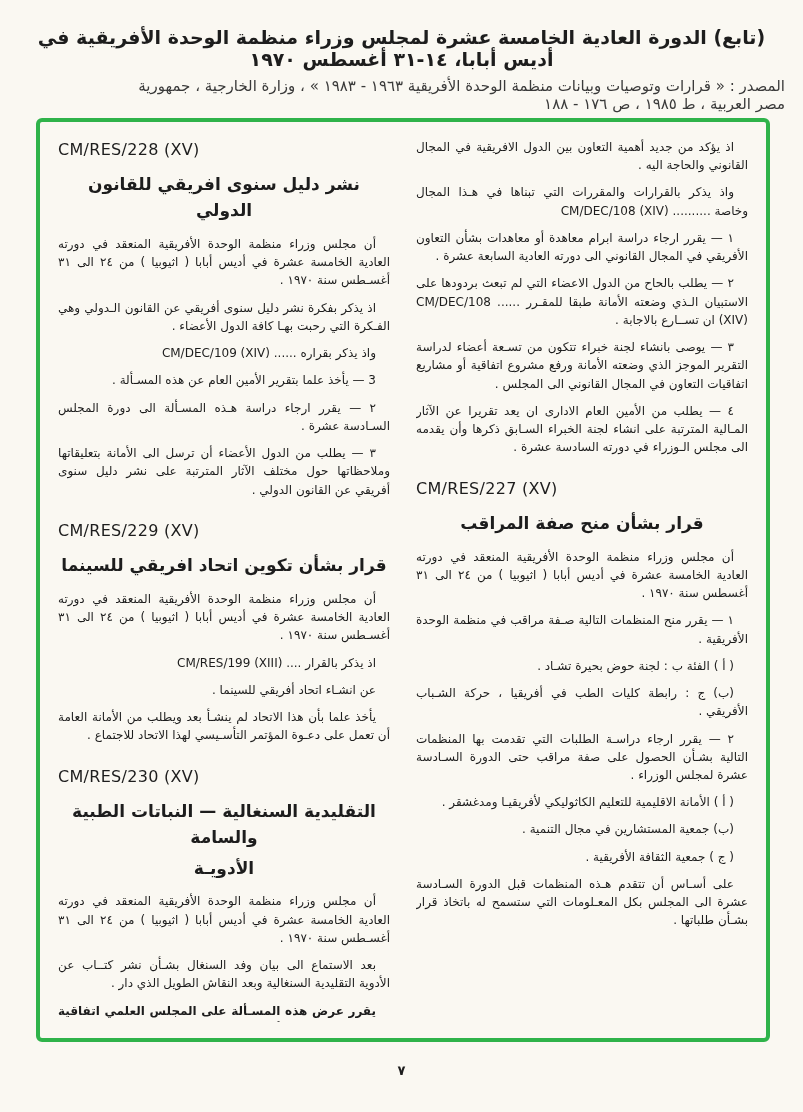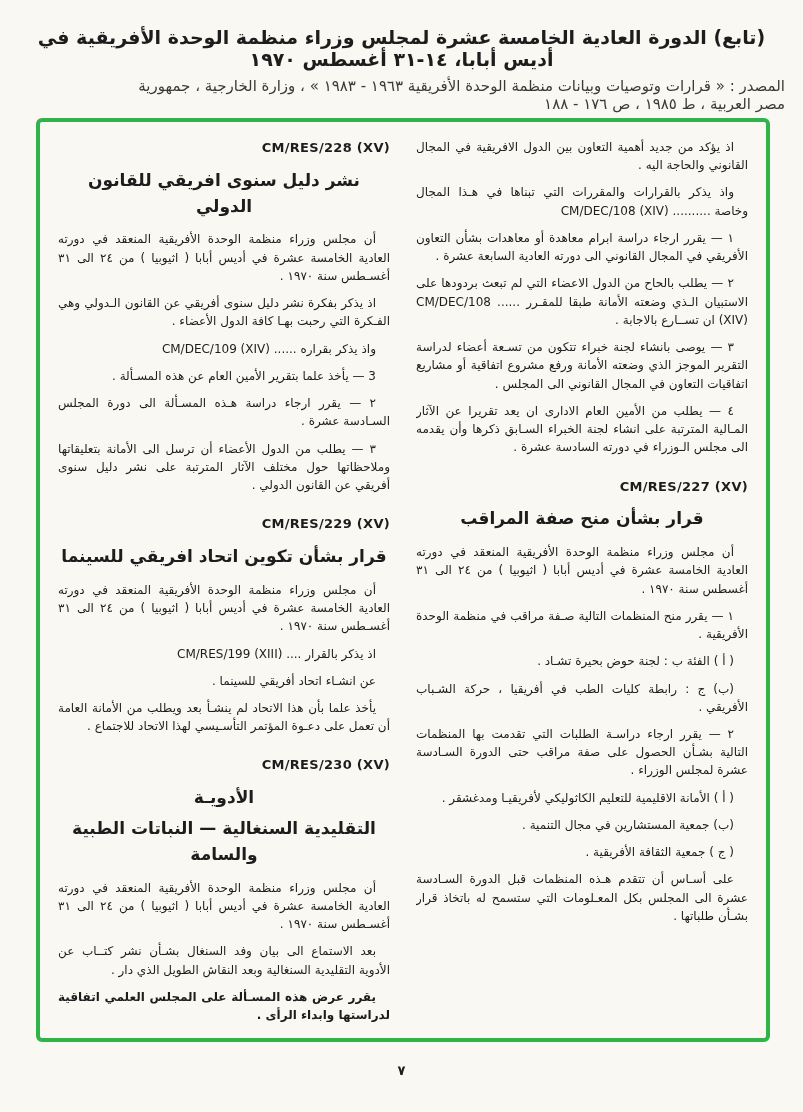--- a/index.html
+++ b/index.html
@@ -46,23 +46,23 @@
     direction: rtl;
     text-align: justify;
     font-size: 12px;
     line-height: 1.52;
     overflow: hidden;
   }
   .para { margin: 0 0 9px; text-indent: 14px; }
   .para.bold { font-weight: bold; }
   .ref {
     direction: ltr;
-    text-align: right;
-    font-weight: bold;
-    font-size: 13px;
+    text-align: left;
+    font-weight: normal;
+    font-size: 16px;
     letter-spacing: 0.3px;
     margin: 20px 0 10px;
   }
   .heading {
     text-align: center;
     font-weight: bold;
     font-size: 17px;
     margin: 10px 0 11px;
     text-indent: 0;
   }
@@ -116,22 +116,22 @@
       <p class="para">3 — يأخذ علما بتقرير الأمين العام عن هذه المسـألة .</p>
       <p class="para">٢ — يقرر ارجاء دراسة هـذه المسـألة الى دورة المجلس السـادسة عشرة .</p>
       <p class="para">٣ — يطلب من الدول الأعضاء أن ترسل الى الأمانة بتعليقاتها وملاحظاتها حول مختلف الآثار المترتبة على نشر دليل سنوى أفريقي عن القانون الدولي .</p>
       <p class="ref">CM/RES/229 (XV)</p>
       <h3 class="heading">قرار بشأن تكوين اتحاد افريقي للسينما</h3>
       <p class="para">أن مجلس وزراء منظمة الوحدة الأفريقية المنعقد في دورته العادية الخامسة عشرة في أديس أبابا ( اثيوبيا ) من ٢٤ الى ٣١ أغسـطس سنة ١٩٧٠ .</p>
       <p class="para">اذ يذكر بالقرار .... CM/RES/199 (XIII)</p>
       <p class="para">عن انشـاء اتحاد أفريقي للسينما .</p>
       <p class="para">يأخذ علما بأن هذا الاتحاد لم ينشـأ بعد ويطلب من الأمانة العامة أن تعمل على دعـوة المؤتمر التأسـيسي لهذا الاتحاد للاجتماع .</p>
       <p class="ref">CM/RES/230 (XV)</p>
+      <h3 class="heading">التقليدية السنغالية — النباتات الطبية والسامة</h3>
       <h3 class="heading">الأدويـة</h3>
-      <h3 class="heading">التقليدية السنغالية — النباتات الطبية والسامة</h3>
       <p class="para">أن مجلس وزراء منظمة الوحدة الأفريقية المنعقد في دورته العادية الخامسة عشرة في أديس أبابا ( اثيوبيا ) من ٢٤ الى ٣١ أغسـطس سنة ١٩٧٠ .</p>
       <p class="para">بعد الاستماع الى بيان وفد السنغال بشـأن نشر كتــاب عن الأدوية التقليدية السنغالية وبعد النقاش الطويل الذي دار .</p>
       <p class="para bold">يقرر عرض هذه المسـألة على المجلس العلمي اتفاقية لدراستها وابداء الرأى .</p>
     </div>
 
   </div>
 </div>
 
 <div class="page-num">٧</div>
 

